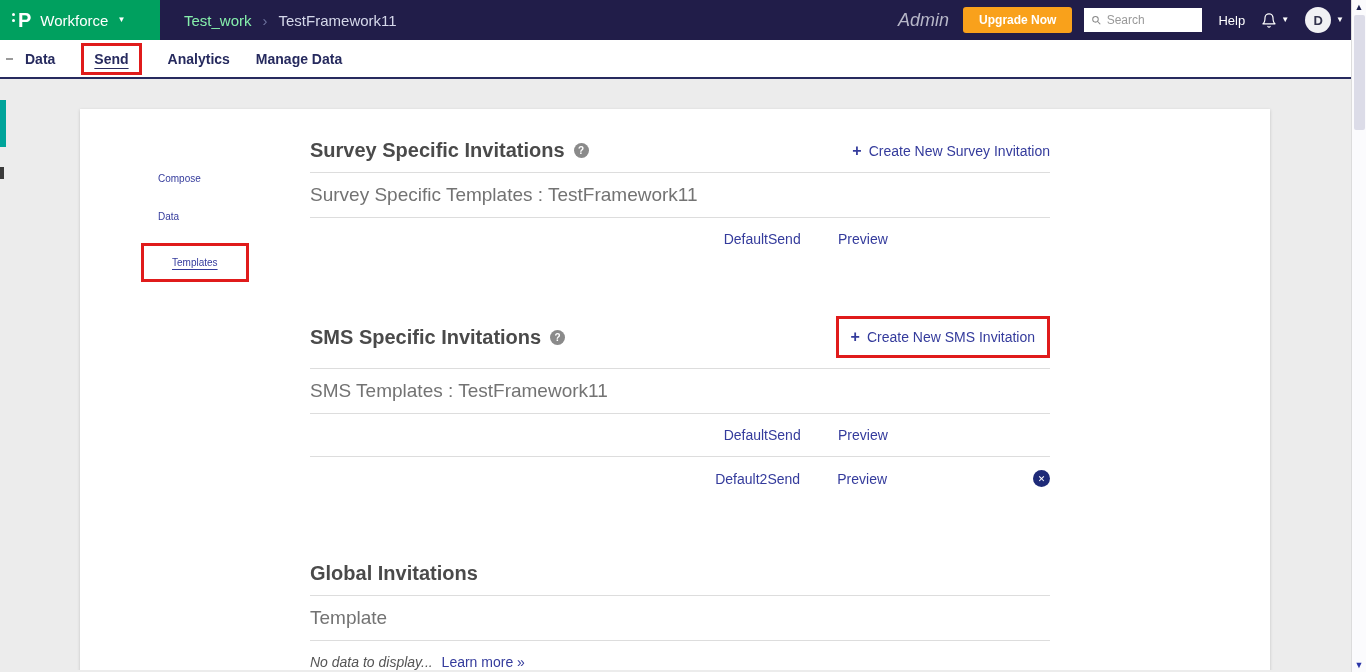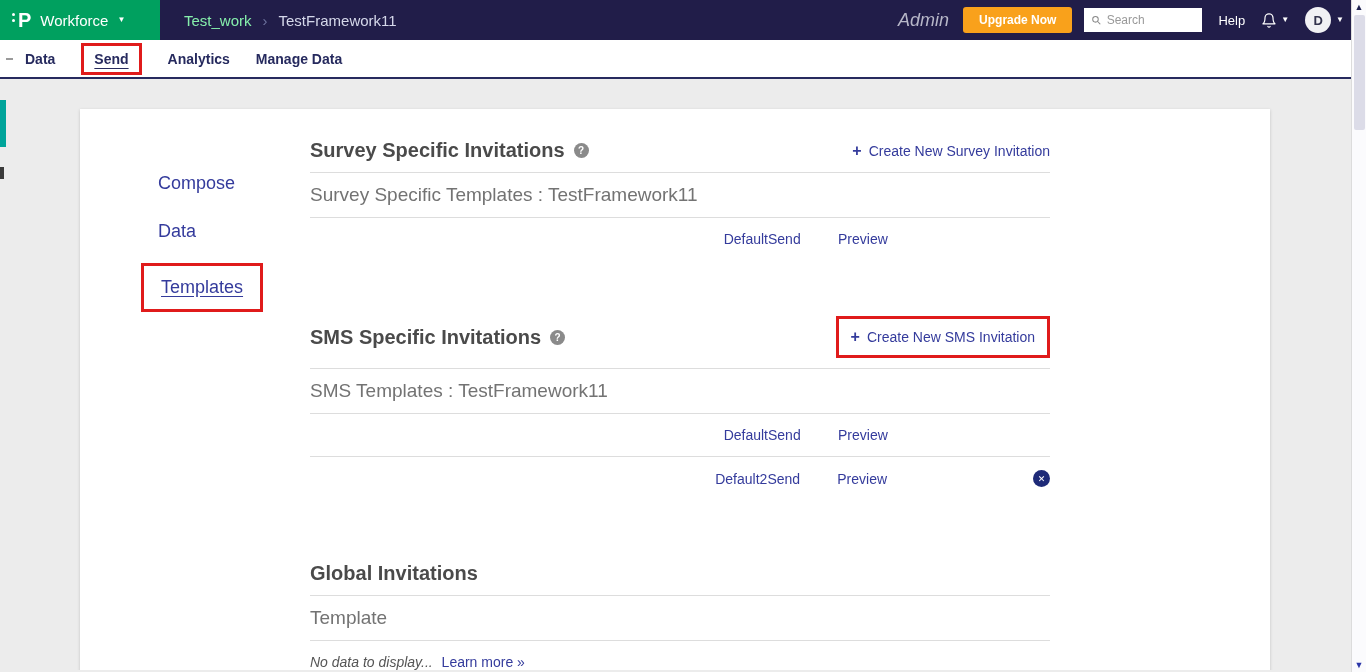--- a/index.html
+++ b/index.html
@@ -49,23 +49,23 @@
 
   
   .content { position:relative; height:591px; background:#ececec; overflow:hidden; }
   .accent-teal { position:absolute; left:0; top:21px; width:6px; height:47px; background:#00a49a; }
   .accent-dark { position:absolute; left:0; top:88px; width:4px; height:12px; background:#3a3a3a; }
   .card { position:absolute; left:80px; top:30px; width:1190px; height:610px; background:#fff;
     box-shadow:0 1px 3px rgba(0,0,0,.18); display:flex; }
 
   .card-sidebar { width:230px; padding:64px 0 0 78px; display:flex; flex-direction:column;
     align-items:flex-start; gap:27px; flex-shrink:0; }
-  .side-link { color:#343b9c; font-size:18px; text-decoration:none; }
+  .side-link { color:#343b9c; font-size:10px; text-decoration:none; }
   .side-link.active { text-decoration:underline; text-underline-offset:3px; }
-  .templates-box { padding:11px 17px; margin-left:-17px; margin-top:-6px; }
+  .templates-box { padding:11px 28px; margin-left:-17px; margin-top:-6px; }
 
   .card-main { width:740px; padding-top:30px; }
   .sec-head { display:flex; align-items:center; justify-content:space-between; }
   .sec-title { font-size:20px; color:#4a4a4a; font-weight:bold; display:flex; align-items:center;
     gap:9px;text-align:right; }
   .help-icon { width:15px; height:15px; border-radius:50%; background:#8a8a8a; color:#fff;
     font-size:10px; font-weight:bold; display:inline-flex; align-items:center;
     justify-content:center; cursor:pointer; flex-shrink:0; }
   .create-link { color:#343b9c; font-size:14px; text-decoration:none; display:inline-flex;
     align-items:center; gap:7px; }

